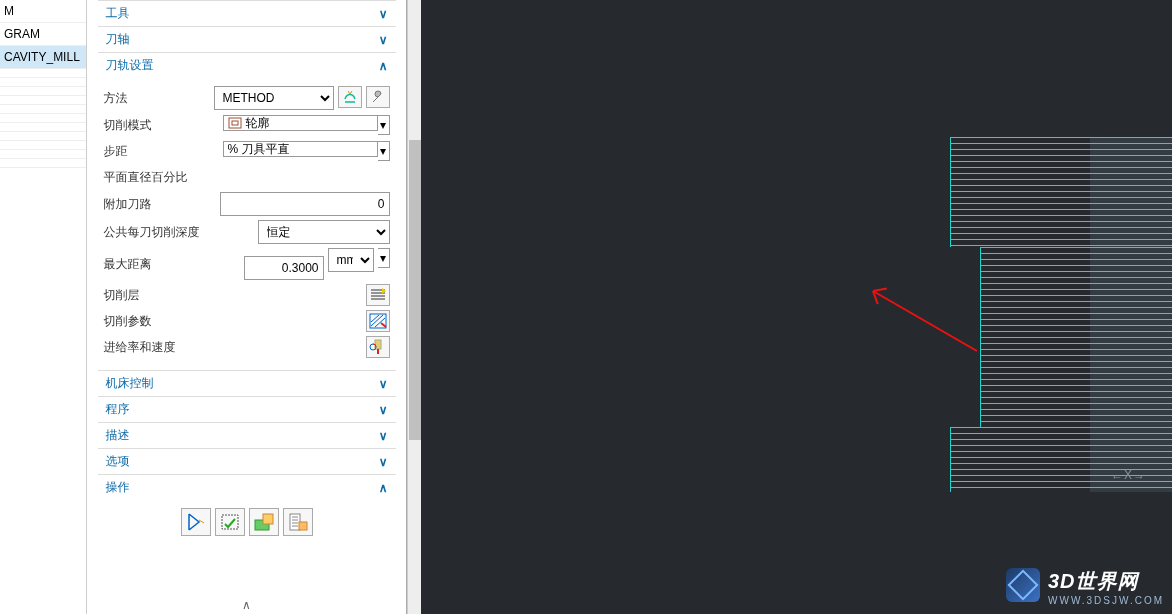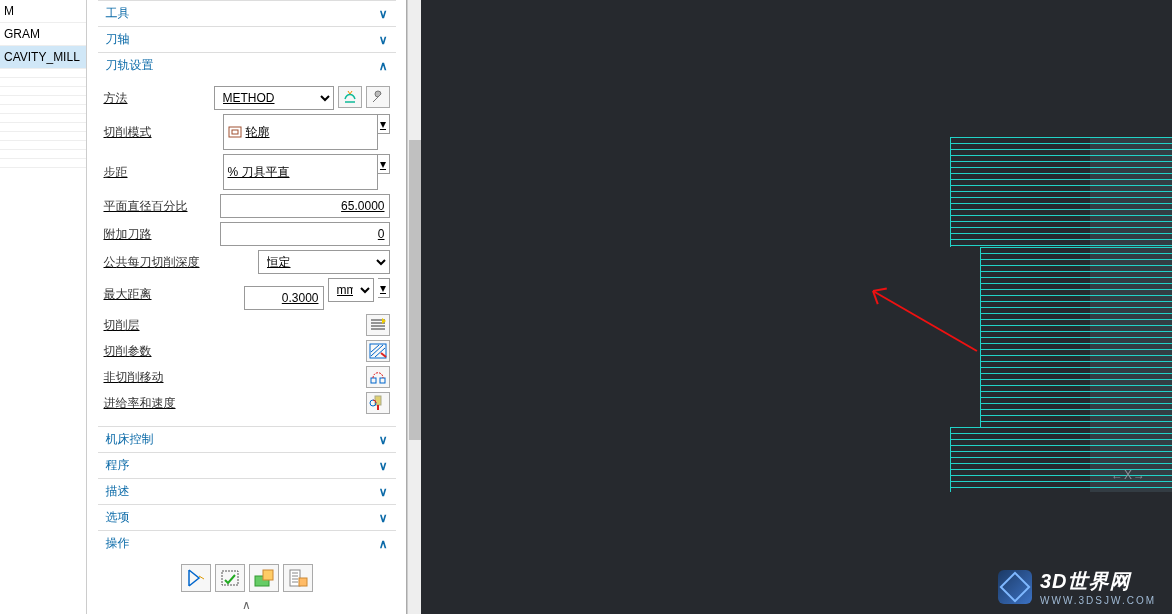--- a/index.html
+++ b/index.html
@@ -9,34 +9,34 @@
 
 .tree-col { width: 87px; height: 100%; border-right: 1px solid #ccc; background: #fff; }
 .tree-col .item { padding: 4px 4px; border-bottom: 1px solid #eee; white-space: nowrap; overflow: hidden; }
 .tree-col .item.sel { background: #d0e7f7; }
 
 
 .panel { width: 320px; height: 100%; border-right: 1px solid #aaa; background: #fff; display: flex; flex-direction: column; align-items: center; }
 .panel-body { flex: 1; overflow: hidden; }
 .section-hdr { display: flex; align-items: center; justify-content: space-between; padding: 4px 8px; color: #0b6aa8; border-top: 1px solid #ddd; cursor: pointer; }
 .section-hdr .chev { color: #0b6aa8; font-weight: bold; }
-.section-body { padding: 4px 6px 8px 6px; text-decoration: underline; }
+.section-body { padding: 4px 6px 8px 6px; }
 .row { display: flex; align-items: center; margin: 4px 0; min-height: 22px; }
 .row .lbl { width: 110px; color: #333; }
 .row .ctrl { flex: 1; display: flex; gap: 4px; justify-content: flex-end; }
 select, input[type=text] { height: 24px; border: 1px solid #999; background: #fff; padding: 0 4px; }
 select { width: 120px; }
 .num-input { width: 80px; text-align: right; margin-top: 8px; }
 .wide-input { width: 170px; text-align: right; }
 .unit-sel { width: 46px; }
 .icon-btn { width: 24px; height: 22px; border: 1px solid #aaa; background: #f7f7f7; display: inline-flex; align-items: center; justify-content: center; cursor: pointer; }
 .icon-btn.big { width: 30px; height: 28px; }
 .dd-btn { width: 12px; height: 20px; border: 1px solid #999; border-left: none; display: inline-flex; align-items: center; justify-content: center; background: #fff; cursor: pointer; }
 .combo { display: inline-flex; }
-.combo .field { width: 155px; height: 36px; border: 1px solid #999; display: inline-flex; align-items: center; gap: 4px; padding: 0 4px; }
+.combo .field { width: 155px; height: 16px; border: 1px solid #999; display: inline-flex; align-items: center; gap: 4px; padding: 0 4px; }
 
 .action-row { display: flex; gap: 4px; justify-content: center; padding: 8px 0 12px 0; }
 .footer-chev { text-align: center; color: #666; padding-bottom: 2px; }
 
 
 .vscroll { width: 14px; height: 100%; background: #eee; border-left: 1px solid #ccc; position: relative; }
 .vscroll .thumb { position: absolute; left: 1px; width: 12px; background: #c0c0c0; }
 
 
 .viewport { flex: 1; background: #26292e; position: relative; overflow: hidden; }
@@ -51,21 +51,21 @@
 .tp-wide-bot { left: 0; top: 290px; width: 484px; height: 65px; }
 .tp-back { position: absolute; left: 140px; top: 0; width: 220px; height: 355px; background: rgba(90,120,130,0.25); }
 
 
 .red-arrow { position: absolute; width: 0; height: 0; }
 .ra1 { left: 452px; top: 290px; }
 .ra2 { left: 1045px; top: 380px; }
 .ra-line { position: absolute; background: #e11; height: 2px; transform-origin: left center; }
 
 
-.wm { position: absolute; right: 16px; bottom: 8px; color: #fff; display: flex; align-items: center; gap: 8px; }
+.wm { position: absolute; right: 8px; bottom: 8px; color: #fff; display: flex; gap: 8px; }
 .wm .logo { width: 34px; height: 34px; border-radius: 6px; background: linear-gradient(135deg,#1b3a66,#3c72c4); position: relative; }
 .wm .logo::after { content:""; position:absolute; inset:6px; border:2px solid #7fb8ff; transform: rotate(45deg); }
 .wm .t1 { font-size: 20px; font-weight: bold; font-style: italic; letter-spacing: 1px; }
 .wm .t2 { font-size: 10px; color: #9fb9d4; letter-spacing: 2px; }
 
 
 .svg { display: block; }
 </style>
 </head>
 <body>
@@ -152,23 +152,20 @@
               <span class="field">
                   <span>% 刀具平直</span>
                 </span>
               <span class="dd-btn">▾</span>
             </div>
           </div>
         </div>
 
         <div class="row">
           <span class="lbl">平面直径百分比</span>
-          <div class="ctrl">
-            <input type="text" class="wide-input" value="65.0000" style="">
-          </div>
         </div>
 
         <div class="row">
           <span class="lbl">附加刀路</span>
           <div class="ctrl">
             <input type="text" class="wide-input" value="0" style="">
           </div>
         </div>
 
         <div class="row">
@@ -209,32 +206,20 @@
             <span class="icon-btn">
               <svg class="svg" width="18" height="16">
                   <rect x="1" y="1" width="16" height="14" fill="none" stroke="#06c"></rect>
                   <path d="M2 13 L14 2 M2 9 L10 2 M6 14 L16 5" stroke="#06c"></path>
                   <path d="M12 10 l5 4" stroke="#d22" stroke-width="2"></path>
                 </svg>
             </span>
           </div>
         </div>
 
-        <div class="row">
-          <span class="lbl">非切削移动</span>
-          <div class="ctrl">
-            <span class="icon-btn">
-              <svg class="svg" width="18" height="16">
-                  <rect x="2" y="9" width="5" height="5" fill="none" stroke="#06c"></rect>
-                  <rect x="11" y="9" width="5" height="5" fill="none" stroke="#06c"></rect>
-                  <path d="M4 9 C4 2 14 2 14 9" stroke="#d22" fill="none" stroke-dasharray="2 1"></path>
-                </svg>
-            </span>
-          </div>
-        </div>
 
         <div class="row">
           <span class="lbl">进给率和速度</span>
           <div class="ctrl">
             <span class="icon-btn">
               <svg class="svg" width="18" height="16">
                   <rect x="6" y="1" width="6" height="9" fill="#e0d070" stroke="#aa8"></rect>
                   <path d="M9 10 v5" stroke="#d22" stroke-width="2"></path>
                   <circle cx="4" cy="8" r="3" fill="none" stroke="#06c"></circle>
                   <path d="M4 5 a3 3 0 0 1 3 3" stroke="#d22" fill="none"></path>

